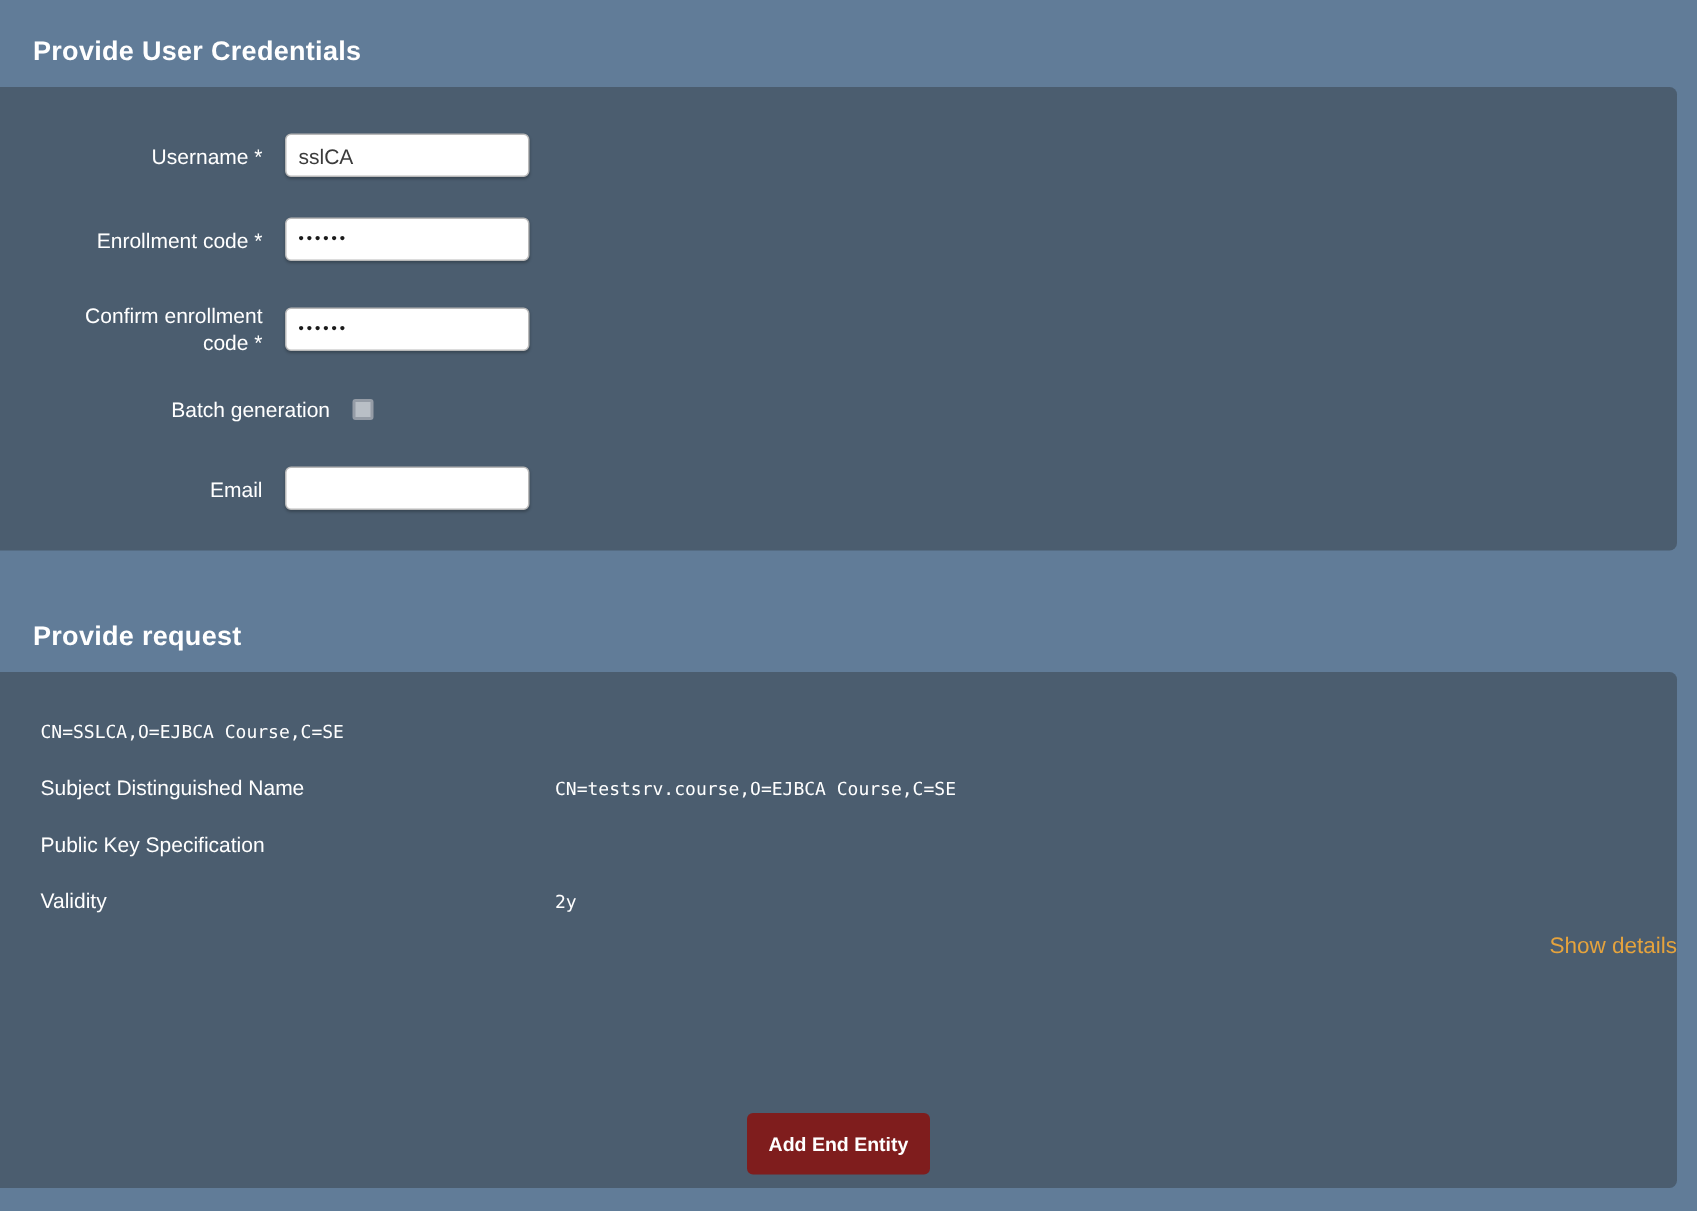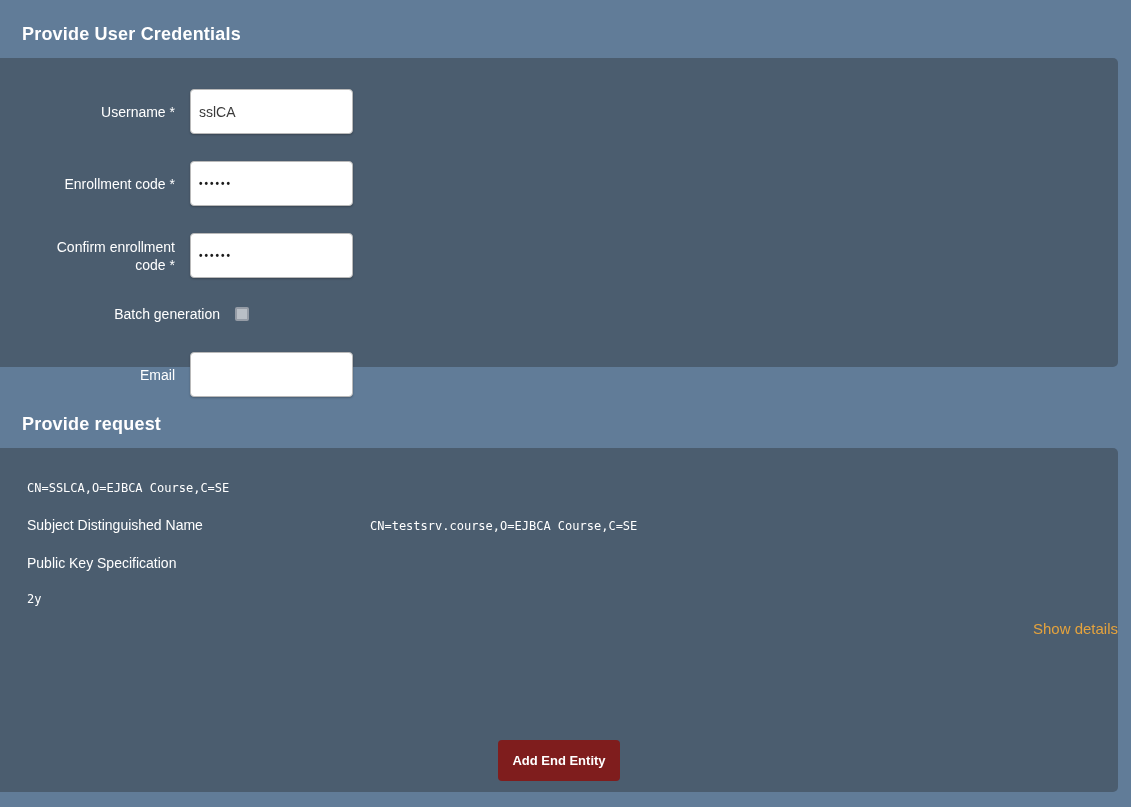--- a/index.html
+++ b/index.html
@@ -52,21 +52,21 @@
     padding-left: 30px;
     text-align: right;
     color: #ffffff;
     font-size: 14px;
     line-height: 18px;
     flex: none;
   }
   .form-control { margin-left: 15px; }
   .text-input {
     width: 163px;
-    height: 45px;
+    height: 29px;
     border: 1px solid #b9b9b9;
     border-radius: 4px;
     background: #ffffff;
     padding: 0 8px;
     font-family: "Liberation Sans", sans-serif;
     font-size: 14px;
     color: #3b3b3b;
     box-shadow: 0 1px 2px rgba(0,0,0,0.25);
     outline: none;
   }
@@ -194,20 +194,21 @@
       <div class="confirm-label">Subject Distinguished Name</div>
       <div class="confirm-value">CN=testsrv.course,O=EJBCA Course,C=SE</div>
     </div>
 
     <div class="confirm-row">
       <div class="confirm-label">Public Key Specification</div>
       <div class="confirm-value"></div>
     </div>
 
     <div class="confirm-row last">
+      <div class="confirm-label">Validity</div>
       <div class="confirm-value">2y</div>
     </div>
 
     <div class="show-details-row">
       <a class="show-details-link">Show details</a>
     </div>
 
     <div class="button-row">
       <button class="add-button">Add End Entity</button>
     </div>

